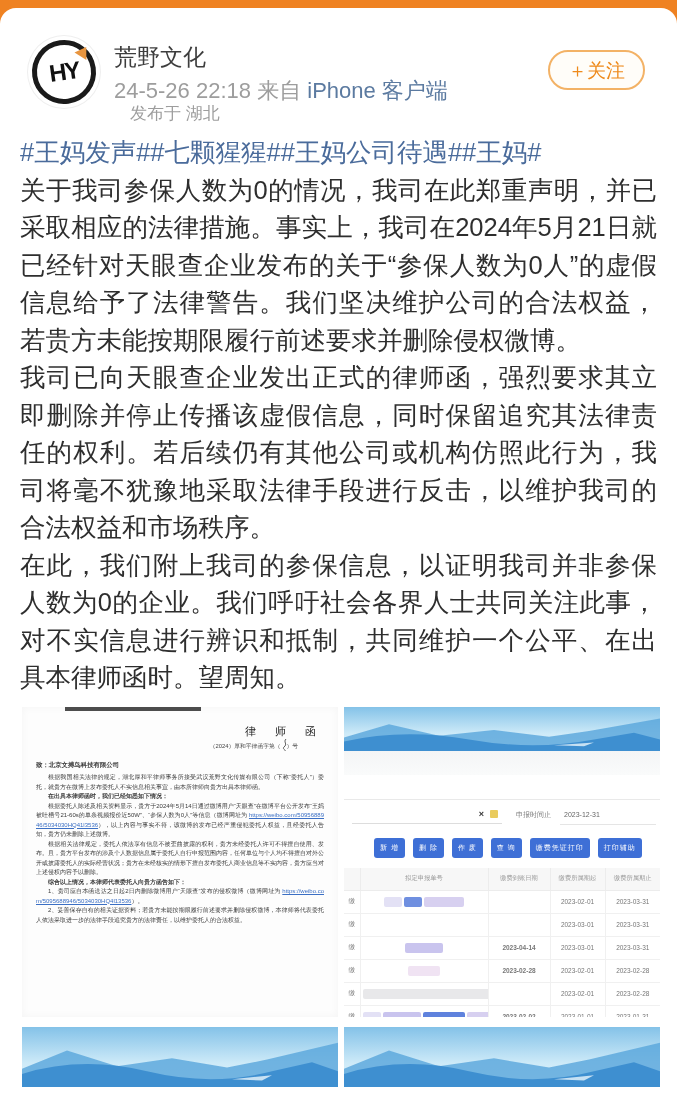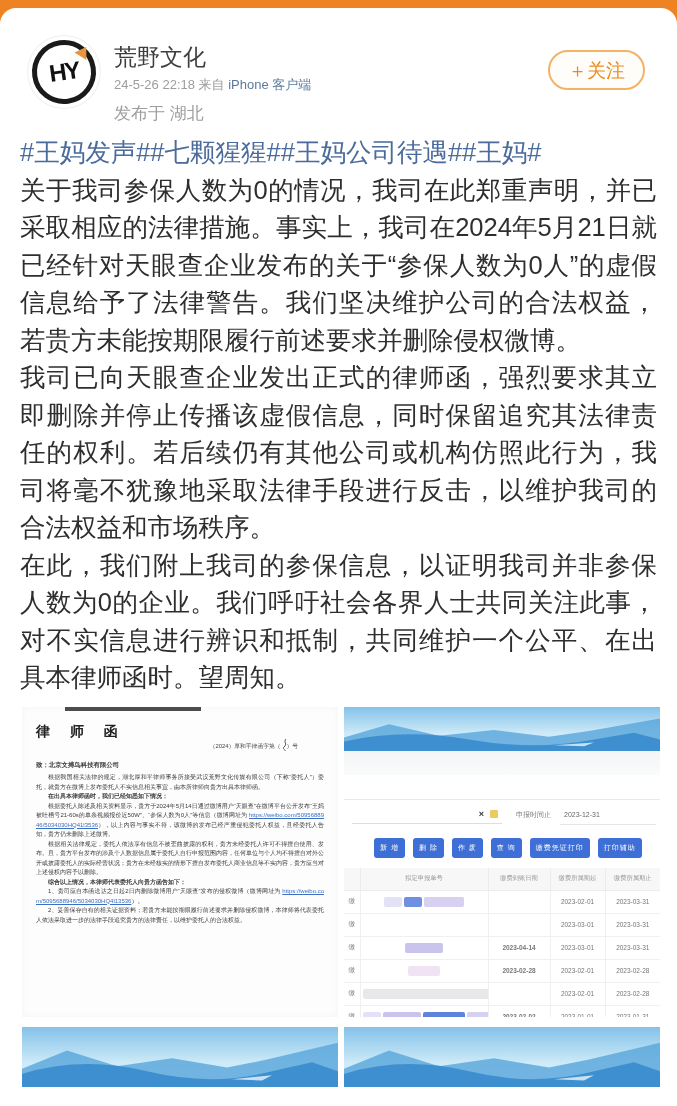--- a/index.html
+++ b/index.html
@@ -23,44 +23,44 @@
     width:54px;height:54px;border-radius:50%;border:5px solid #1a1a1a;
     display:flex;align-items:center;justify-content:center;position:relative;transform:rotate(-8deg);
   }
   .avatar-ring span{font-weight:bold;font-size:24px;color:#111;letter-spacing:-2px;}
   .avatar-tri{
     position:absolute;top:4px;right:-2px;width:0;height:0;
     border-left:7px solid transparent;border-right:7px solid transparent;border-bottom:11px solid #e8953f;
     transform:rotate(40deg);
   }
   .author{position:absolute;left:114px;top:34px;font-size:23px;color:#3d3d3d;font-weight:500;}
-  .meta1{position:absolute;left:114px;top:68px;font-size:13px;color:#9d9d9d;}
+  .meta1{position:absolute;left:114px;top:68px;font-size:22px;color:#9d9d9d;}
   .meta1 .client{color:#5b7aa0;}
-  .meta2{position:absolute;left:114px;top:94px;font-size:17px;color:#9d9d9d;}
+  .meta2{position:absolute;left:130px;top:94px;font-size:17px;color:#9d9d9d;}
   .follow-btn{
     position:absolute;right:32px;top:42px;height:40px;padding:0 18px;
     border:2px solid #f3b266;border-radius:22px;background:#fffdf9;
     color:#ee8a1c;font-size:19px;line-height:38px;cursor:pointer;
   }
   
   .post-text{margin:6px 20px 8px 20px;font-size:25.5px;line-height:37.5px;color:#2e2e2e;text-align:justify;}
   .post-text p{margin:0;}
   .hashtags{color:#4a6b9b;cursor:pointer;}
   
   .img-grid{
     margin:10px 17px 0 22px;display:grid;
     grid-template-columns:316px 316px;grid-template-rows:310px 60px;
     gap:10px 6px;
   }
   .img-cell{overflow:hidden;background:#fbfbfb;position:relative;cursor:pointer;}
   
   .letter{background:#fdfdfd;box-shadow:inset 0 0 8px rgba(0,0,0,.04);}
   .letter-topbar{position:absolute;left:43px;top:0;width:136px;height:4px;background:#4d4d4d;}
   .letter-inner{padding:20px 14px 0 14px;font-size:6px;line-height:9.5px;color:#3a3a3a;text-align:justify;}
-  .letter-title{text-align:left;font-size:14px;font-weight:bold;letter-spacing:8px;color:#222;margin:0 0 6px 0;}
+  .letter-title{text-align:right;font-size:11px;font-weight:normal;letter-spacing:8px;color:#222;margin:0 0 6px 0;}
   .letter-ref{text-align:right;padding-right:26px;font-size:5.8px;color:#444;margin:0 0 8px 0;position:relative;}
   .letter-ref svg{position:absolute;right:34px;top:-4px;}
   .letter-addr{font-weight:bold;font-size:6.4px;margin:0 0 4px 0;}
   .letter-inner p.body{margin:0;text-indent:2em;}
   .letter-inner p.bold{margin:0;text-indent:2em;font-weight:bold;}
   .letter-url{color:#3b6fc4;text-decoration:underline;word-break:break-all;}
   
   .sys{background:#ffffff;}
   .banner{height:44px;position:relative;overflow:hidden;}
   .banner svg{display:block;width:100%;height:100%;}

